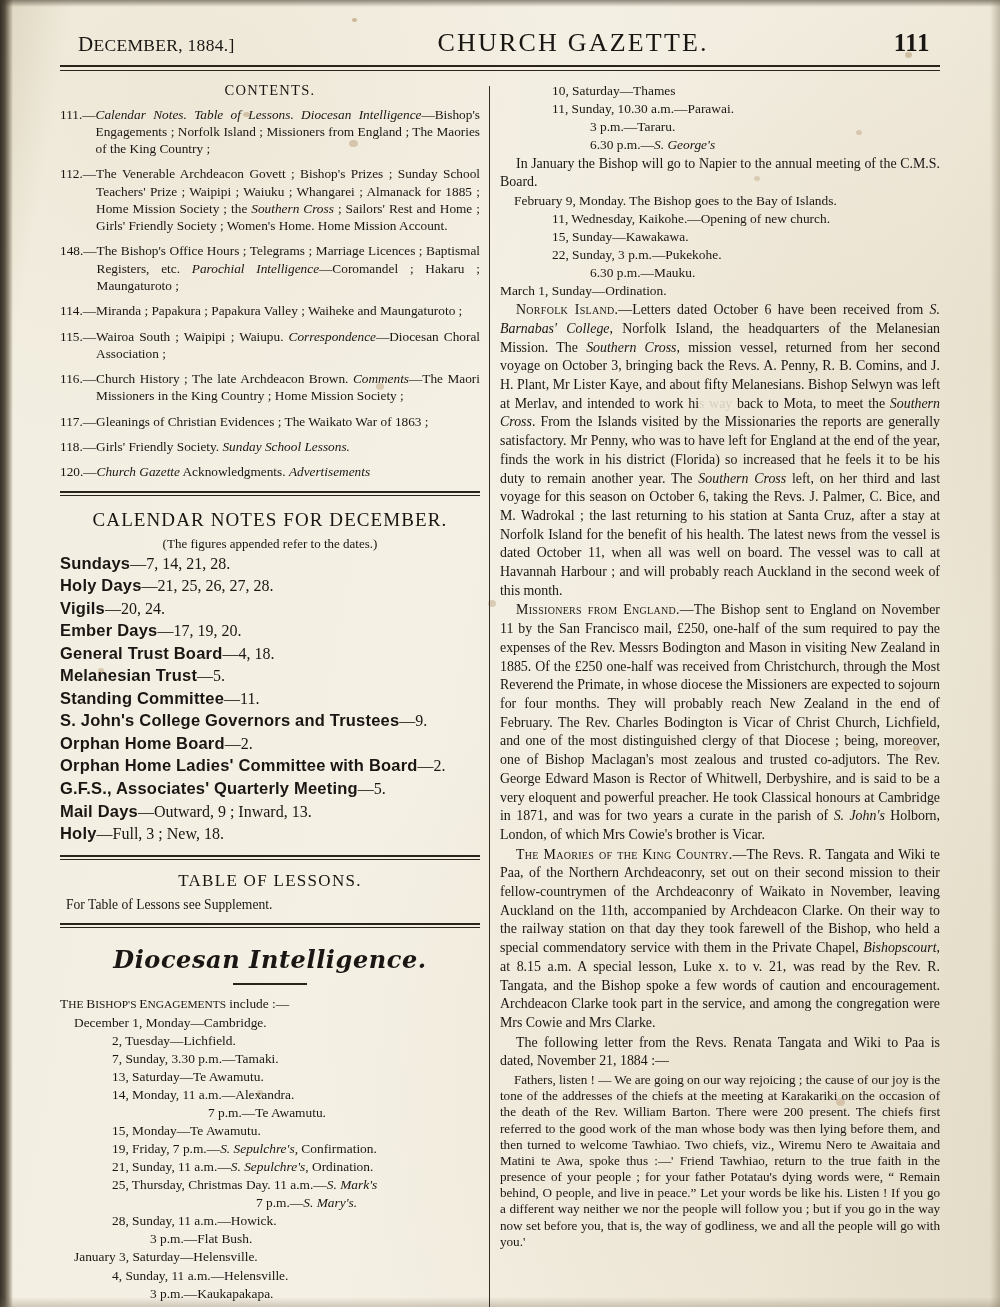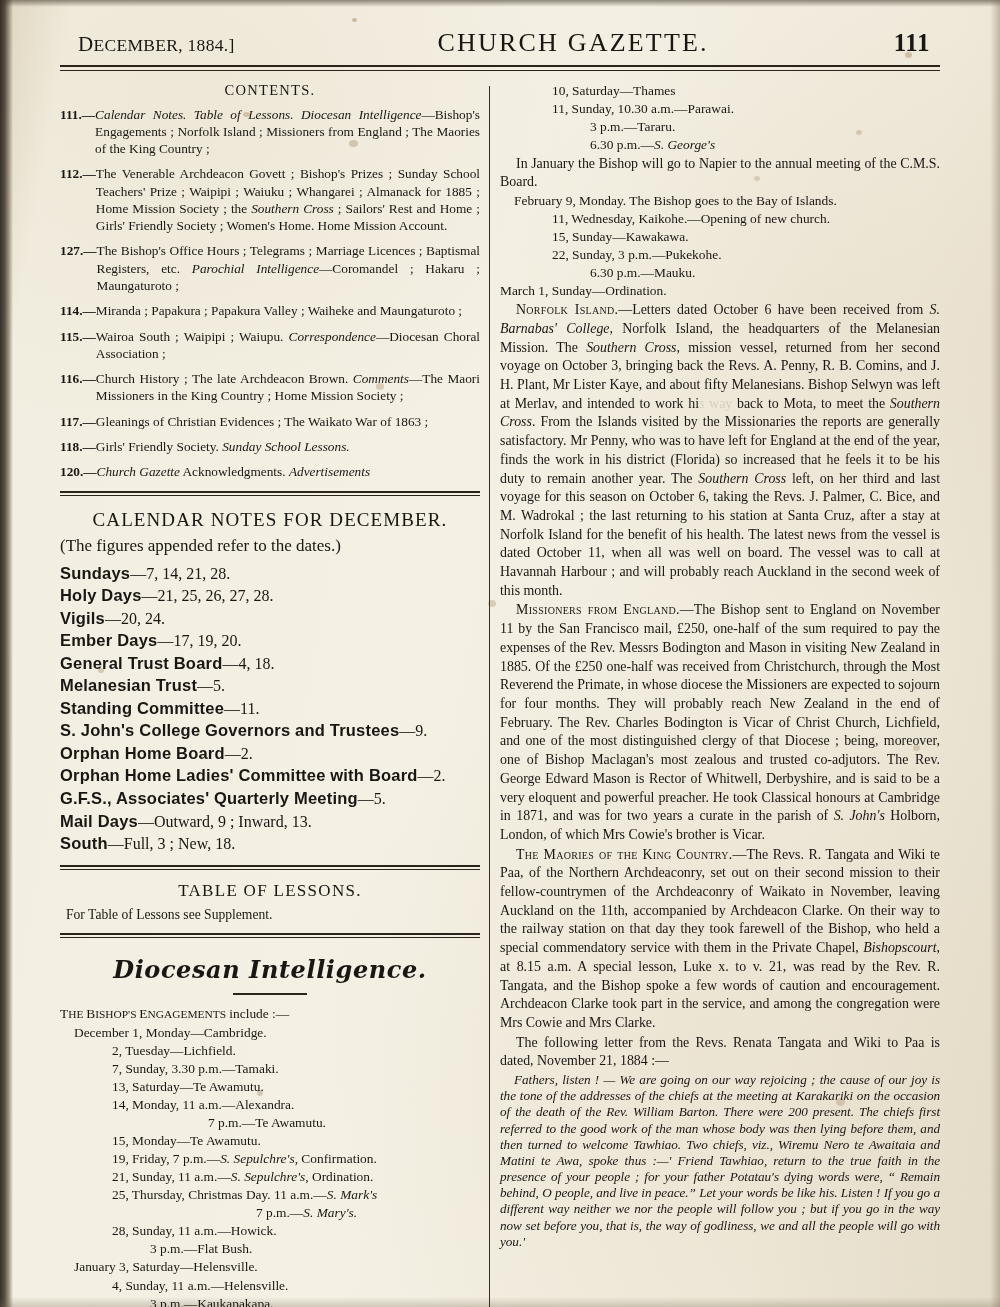--- a/index.html
+++ b/index.html
@@ -67,33 +67,33 @@
   .col-r { width:440px; }
 
   
   .contents-head {
     text-align:center; font-size:14.5px; letter-spacing:1.3px; margin-bottom:7px;
   }
   .toc-item {
     display:flex; font-size:13.3px; line-height:1.30;
     margin-bottom:8px; text-align:justify;
   }
-  .toc-num { flex:0 0 auto; white-space:nowrap; font-weight:700; }
+  .toc-num { flex:0 0 auto; white-space:nowrap; font-weight:400; }
   .toc-txt { flex:1 1 auto; text-indent:0; }
   .toc-txt i { font-style:italic; }
 
   .rule-d2 { margin:10px 0 0; border-top:2px solid #2a241c; }
   .rule-d2:after { content:""; display:block; margin-top:2px; border-top:1px solid #2a241c; }
 
   
   .cal-head {
     text-align:center; font-size:19px; letter-spacing:1.1px;
     margin:13px 0 5px;
   }
-  .cal-sub { text-align:left; font-size:17px; margin-bottom:6px; }
+  .cal-sub { text-align:center; font-size:13px; }
   .cal-line {
     font-size:17.5px; line-height:1.285; white-space:nowrap;
   }
   .cal-label {
     font-family:"Liberation Sans", sans-serif;
     font-weight:700; font-size:16.5px; letter-spacing:.2px;
   }
   .cal-val { font-family:"Liberation Serif", serif; font-size:16px; }
 
   
@@ -121,21 +121,20 @@
   .i5 { padding-left:196px; }
   .para {
     font-size:13.9px; line-height:1.345; text-align:justify;
     text-indent:16px; margin-top:1px;
   }
   .para i { font-style:italic; }
   .para .lead { font-variant:small-caps; letter-spacing:.3px; }
   .para.tight {
     font-size:13.2px; line-height:1.225; text-indent:14px;
     letter-spacing:-.05px;
-    font-style:italic;
   }
   .faded { color:rgba(26,22,19,.13); }
 
   
   .spot { position:absolute; border-radius:50%; pointer-events:none; }
 </style>
 </head>
 <body>
 
 <div class="page"></div>
@@ -174,21 +173,21 @@
       <div id="toc">
           <div class="toc-item">
             <span class="toc-num">111.—</span>
             <span class="toc-txt"><i>Calendar Notes.  Table of Lessons.  Diocesan Intelligence</i><span>—Bishop's Engagements ; Norfolk Island ; Missioners from England ; The Maories of the King Country ;</span></span>
           </div>
           <div class="toc-item">
             <span class="toc-num">112.—</span>
             <span class="toc-txt"><span>The Venerable Archdeacon Govett ; Bishop's Prizes ; Sunday School Teachers' Prize ; Waipipi ; Waiuku ; Whangarei ; Almanack for 1885 ; Home Mission Society ; the </span><i>Southern Cross</i><span> ; Sailors' Rest and Home ;  Girls' Friendly Society ; Women's Home.   Home Mission Account.</span></span>
           </div>
           <div class="toc-item">
-            <span class="toc-num">127.—</span>
+            <span class="toc-num">148.—</span>
             <span class="toc-txt"><span>The Bishop's Office Hours ; Telegrams ; Marriage Licences ; Baptismal Registers, etc.   </span><i>Parochial Intelligence</i><span>—Coromandel ; Hakaru ; Maungaturoto ;</span></span>
           </div>
           <div class="toc-item">
             <span class="toc-num">114.—</span>
             <span class="toc-txt"><span>Miranda ; Papakura ; Papakura Valley ; Waiheke and Maungaturoto ;</span></span>
           </div>
           <div class="toc-item">
             <span class="toc-num">115.—</span>
             <span class="toc-txt"><span>Wairoa South ; Waipipi ; Waiupu.   </span><i>Correspondence</i><span>—Diocesan Choral Association ;</span></span>
           </div>
@@ -220,21 +219,21 @@
           <div class="cal-line"><span class="cal-label">Vigils</span><span class="cal-val">—20, 24.</span></div>
           <div class="cal-line"><span class="cal-label">Ember Days</span><span class="cal-val">—17, 19, 20.</span></div>
           <div class="cal-line"><span class="cal-label">General Trust Board</span><span class="cal-val">—4, 18.</span></div>
           <div class="cal-line"><span class="cal-label">Melanesian Trust</span><span class="cal-val">—5.</span></div>
           <div class="cal-line"><span class="cal-label">Standing Committee</span><span class="cal-val">—11.</span></div>
           <div class="cal-line"><span class="cal-label">S. John's College Governors and Trustees</span><span class="cal-val">—9.</span></div>
           <div class="cal-line"><span class="cal-label">Orphan Home Board</span><span class="cal-val">—2.</span></div>
           <div class="cal-line"><span class="cal-label">Orphan Home Ladies' Committee with Board</span><span class="cal-val">—2.</span></div>
           <div class="cal-line"><span class="cal-label">G.F.S., Associates' Quarterly Meeting</span><span class="cal-val">—5.</span></div>
           <div class="cal-line"><span class="cal-label">Mail Days</span><span class="cal-val">—Outward, 9 ; Inward, 13.</span></div>
-          <div class="cal-line"><span class="cal-label">South</span><span class="cal-val">—Full, 3 ; New, 18.</span></div>
+          <div class="cal-line"><span class="cal-label">Holy</span><span class="cal-val">—Full, 3 ; New, 18.</span></div>
         </div>
 
       <div class="rule-d2"></div>
 
       <div class="tl-head">TABLE OF LESSONS.</div>
       <div class="tl-body">For Table of Lessons see Supplement.</div>
 
       <div class="rule-d2"></div>
 
       <div class="di-title">Diocesan Intelligence.</div>

